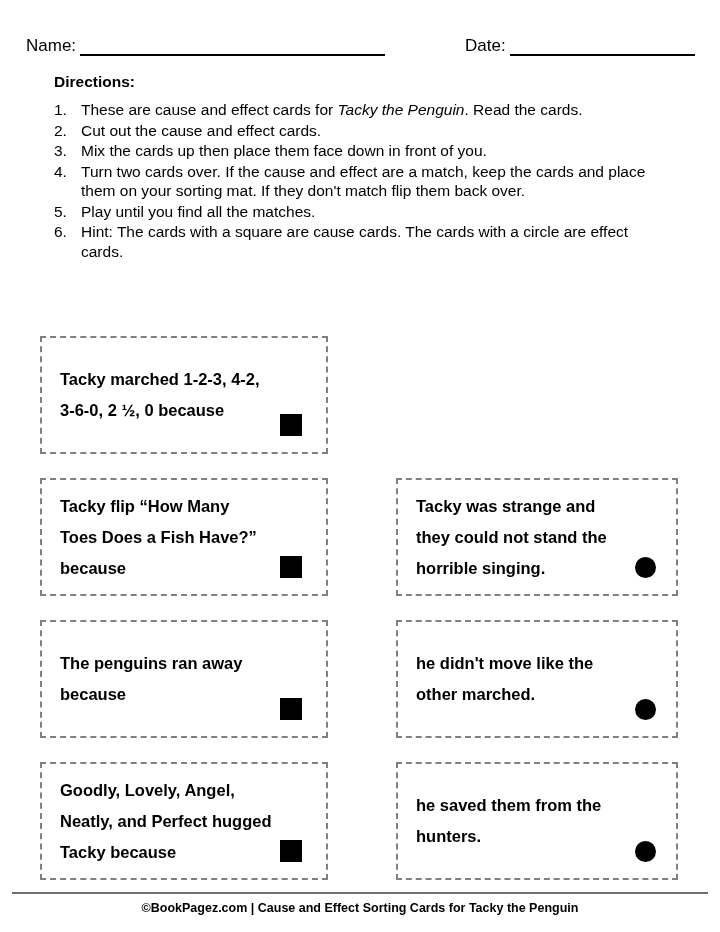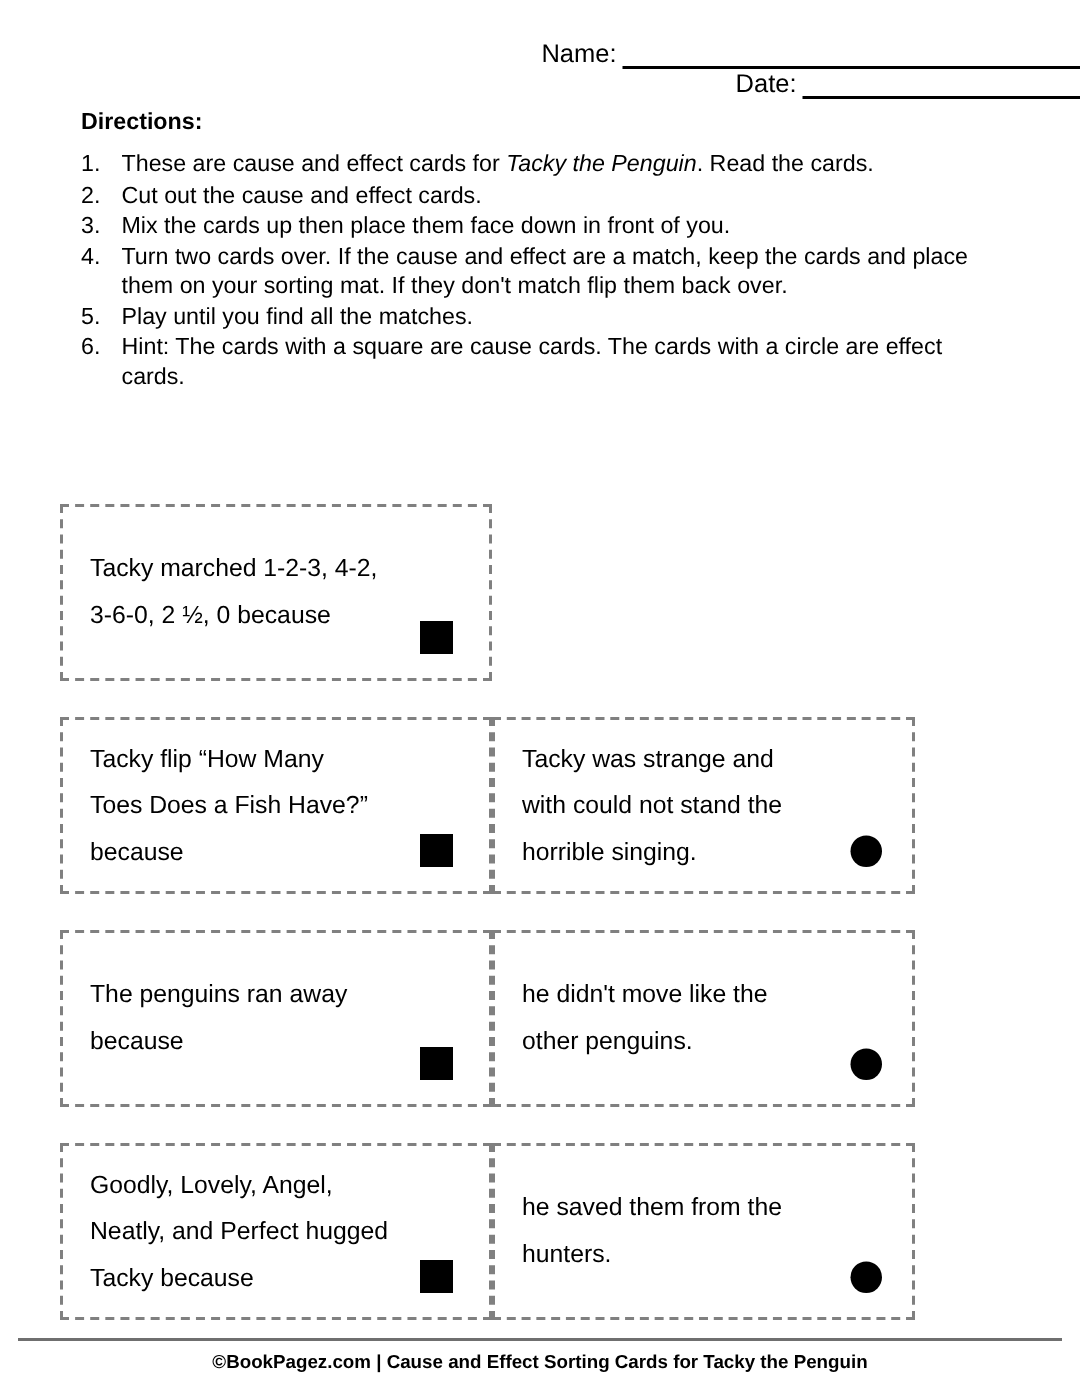--- a/index.html
+++ b/index.html
@@ -18,21 +18,20 @@
 
   
   .name-date-row {
     position: absolute;
     left: 0;
     top: 26px;
     width: 720px;
     height: 30px;
     display: flex;
     align-items: flex-end;
-    flex-direction: column;
   }
   .nd-block {
     display: flex;
     align-items: flex-end;
     font-size: 17px;
     line-height: 20px;
   }
   .nd-label {
     white-space: nowrap;
     padding-right: 4px;
@@ -88,20 +87,22 @@
     position: absolute;
     left: 40px;
     top: 336px;
     width: 638px;
   }
   .card-row {
     position: relative;
     height: 118px;
     margin-bottom: 24px;
     display: flex;
+    justify-content: space-between;
+    font-weight: bold;
   }
   .card-row:last-child { margin-bottom: 0; }
 
   .card {
     position: relative;
     box-sizing: border-box;
     border: 2px dashed #808080;
     background: #ffffff;
     padding: 10px 14px 10px 18px;
     display: flex;
@@ -221,39 +222,39 @@
       <div class="card-text">
         <div>Tacky flip “How Many</div>
         <div>Toes Does a Fish Have?”</div>
         <div>because</div>
       </div>
       <span class="marker-square"></span>
     </div>
     <div class="card effect">
       <div class="card-text">
         <div>Tacky was strange and</div>
-        <div>with could not stand the</div>
+        <div>they could not stand the</div>
         <div>horrible singing.</div>
       </div>
       <span class="marker-circle"></span>
     </div>
   </div>
 
   <div class="card-row">
     <div class="card cause">
       <div class="card-text">
         <div>The penguins ran away</div>
         <div>because</div>
       </div>
       <span class="marker-square"></span>
     </div>
     <div class="card effect">
       <div class="card-text">
         <div>he didn't move like the</div>
-        <div>other penguins.</div>
+        <div>other marched.</div>
       </div>
       <span class="marker-circle"></span>
     </div>
   </div>
 
   <div class="card-row">
     <div class="card cause">
       <div class="card-text">
         <div>Goodly, Lovely, Angel,</div>
         <div>Neatly, and Perfect hugged</div>

